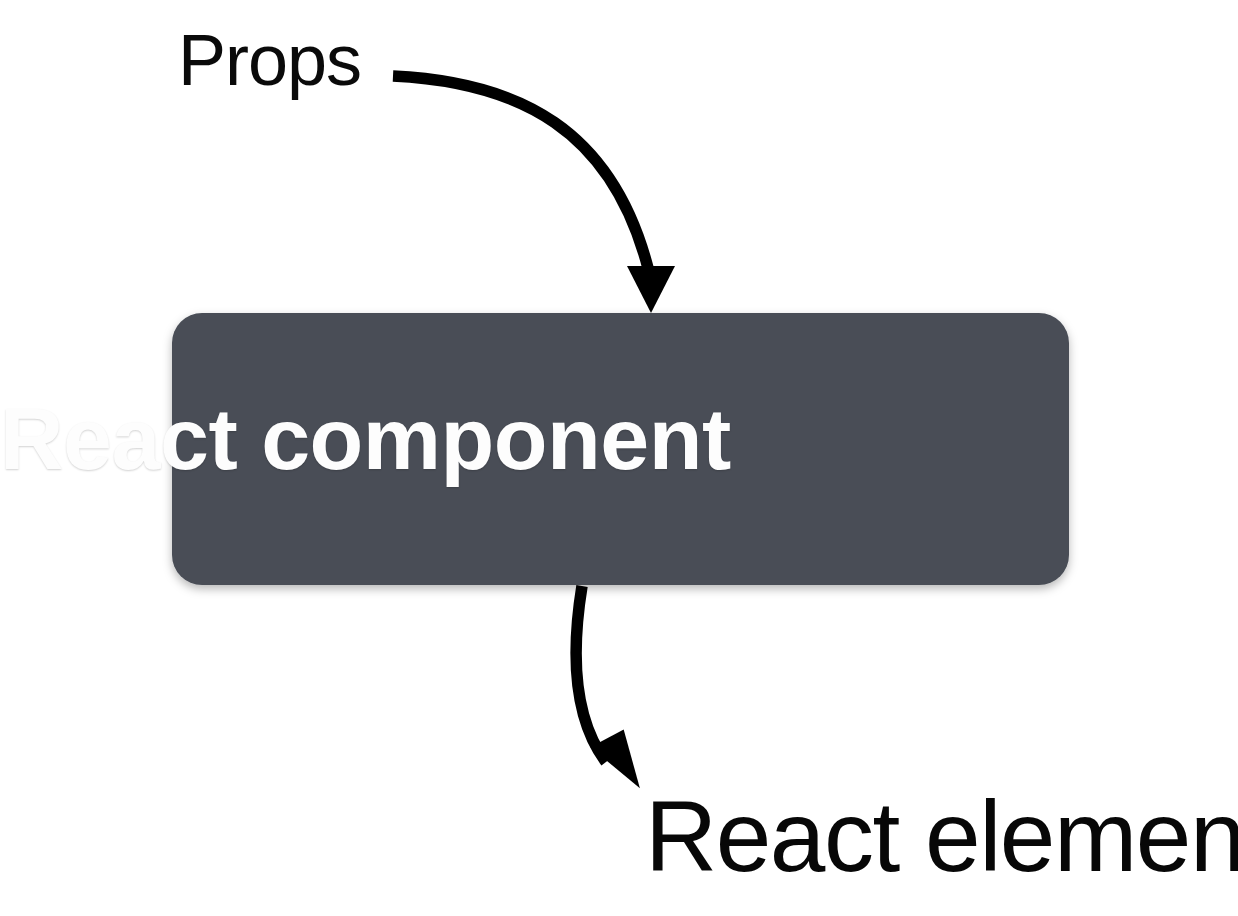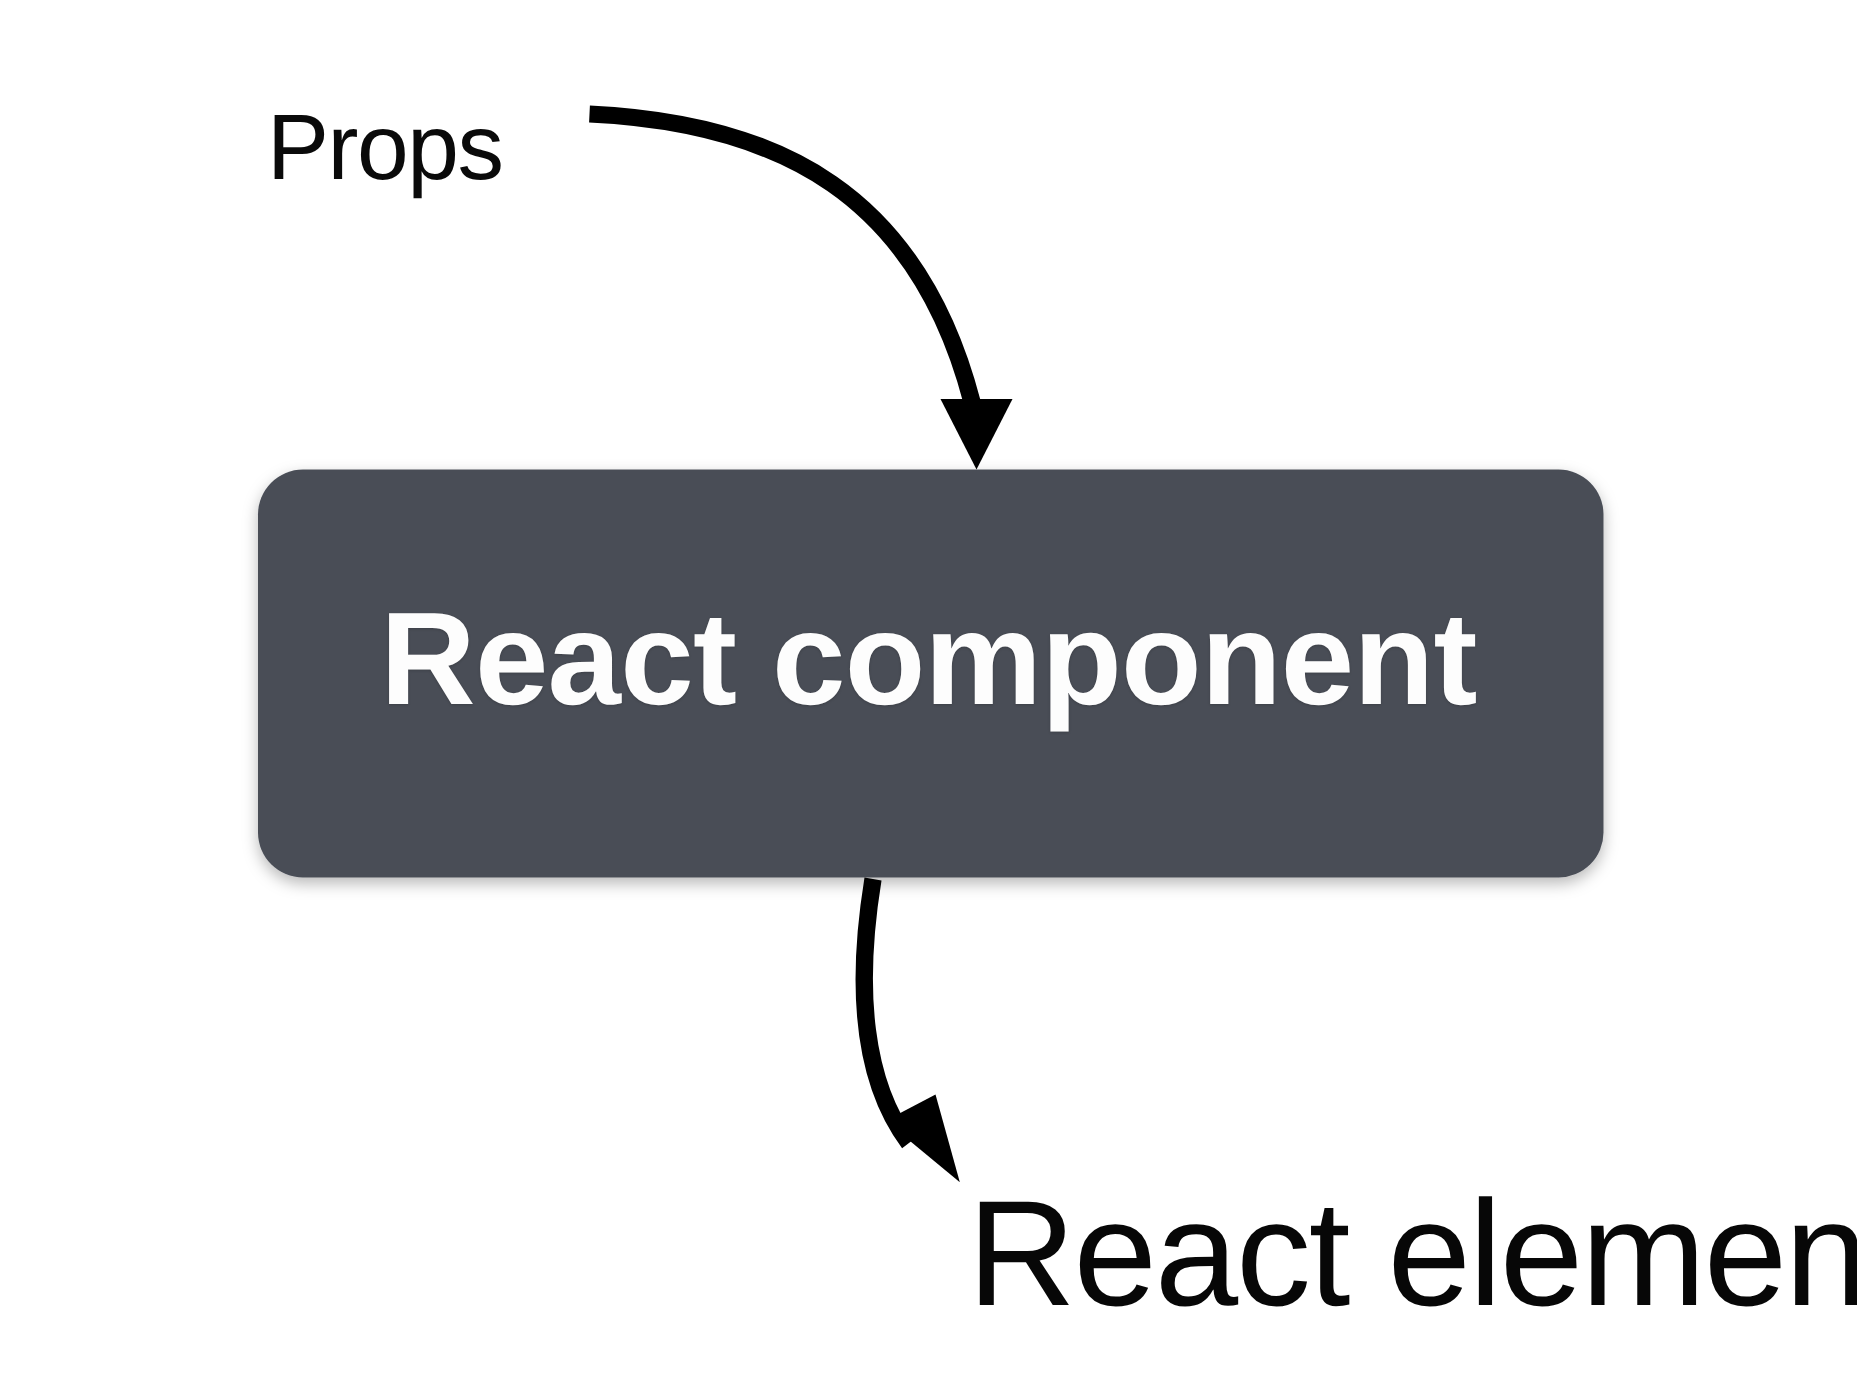--- a/index.html
+++ b/index.html
@@ -35,32 +35,30 @@
   .label {
     position: absolute;
     white-space: nowrap;
     line-height: 1;
     -webkit-font-smoothing: antialiased;
   }
 
   #label-props {
     left: 178px;
     top: 24px;
-    font-size: 62px;
+    font-size: 72px;
     font-weight: 400;
     color: #0a0a0a;
     letter-spacing: -1px;
-    margin-top: 44px;
   }
 
   #label-react-component {
     left: 0px;
     top: 395px;
     width: 1238px;
-    text-align: center;
     font-size: 88px;
     font-weight: 700;
     color: #fdfdfd;
     letter-spacing: -0.5px;
     text-shadow: 0 1px 2px rgba(0,0,0,0.18);
   }
 
   #label-react-element {
     left: 645px;
     top: 786px;

